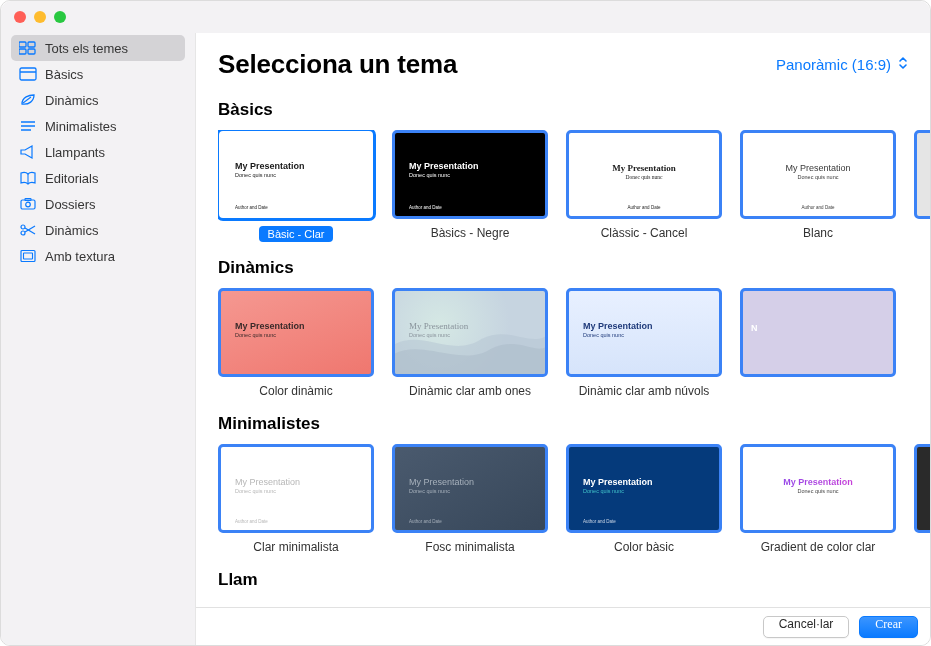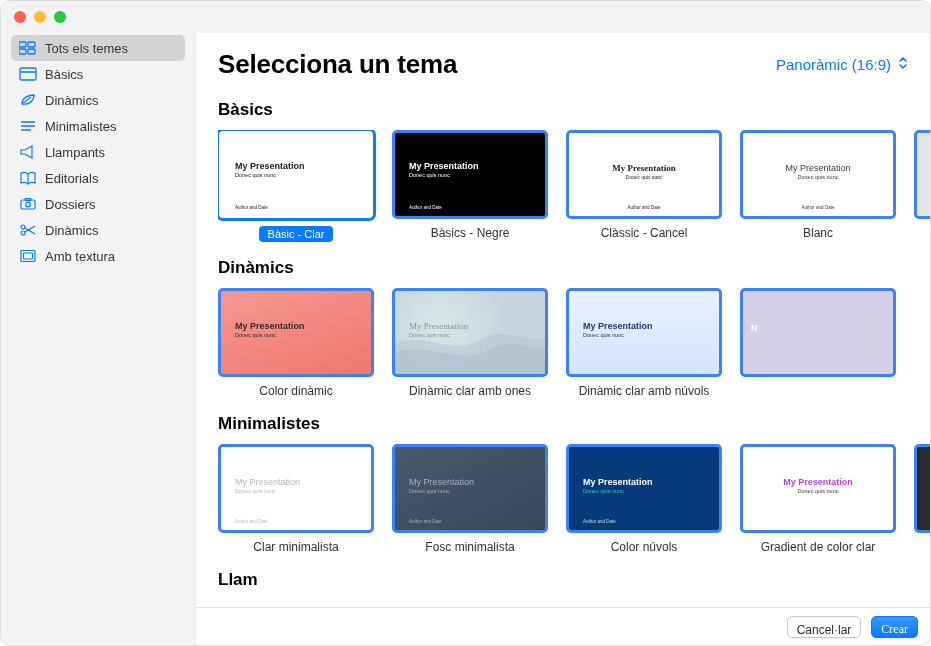--- a/index.html
+++ b/index.html
@@ -59,21 +59,21 @@
     .bg-waves-dark { background:linear-gradient(140deg,#1b2745 0%,#34486d 55%,#1a2540 100%); }
     .bg-clouds { background:linear-gradient(to bottom,#e8f0ff 0%,#d6e4fb 100%); color:#1f3a7a; }
     .bg-min-light { background:#fff; color:#b7b7b7; }
     .bg-min-dark { background:linear-gradient(150deg,#4a5a6e,#37475a); color:#a6b0bb; }
     .bg-basic-blue { background:#053a7b; }
     .bg-gradient-light { background:#fff; }
     .bg-cut { background:#d5cfe8; }
 
     
     .footer { height:38px; border-top:1px solid #e1e1e1; background:#fff; display:flex; align-items:center; justify-content:flex-end; gap:10px; padding:0 12px; }
-    .btn { height:22px; padding:0 9px; font-size:12px; border-radius:5px; border:1px solid #c8c8c8; background:#fff; color:#2a2a2a; cursor:default; display:flex; align-items:flex-end; box-shadow:0 1px 1px rgba(0,0,0,0.04); }
+    .btn { height:22px; padding:0 15px; font-size:12px; border-radius:5px; border:1px solid #c8c8c8; background:#fff; color:#2a2a2a; cursor:default; display:flex; align-items:flex-start; box-shadow:0 1px 1px rgba(0,0,0,0.04); }
     .btn.primary { background:#0a7aff; border-color:#0a7aff; color:#fff; }
     .btn.primary { background:linear-gradient(to bottom,#3b95ff,#0a7aff);font-family:Liberation Serif, serif; }
   </style>
 </head>
 <body>
 
 <div class="window">
 
   <div class="titlebar">
     <div class="traffic">
@@ -324,21 +324,21 @@
           </div>
 
           <div class="theme-card">
             <div class="thumb bg-basic-blue">
               <div class="tb" style="top:30px;">
                   <div class="thumb-h" style="color:#fff;">My Presentation</div>
                   <div class="thumb-s" style="color:#41c2c9;">Donec quis nunc</div>
                 </div>
               <div class="thumb-f" style="color:#cdd7e6;">Author and Date</div>
             </div>
-            <div class="theme-label">Color núvols</div>
+            <div class="theme-label">Color bàsic</div>
           </div>
 
           <div class="theme-card">
             <div class="thumb bg-gradient-light">
               <div class="tb center" style="top:30px;">
                 <div class="thumb-h" style="background:linear-gradient(90deg,#7b4df0,#e23bd0);-webkit-background-clip:text;background-clip:text;color:transparent;">My Presentation</div>
                 <div class="thumb-s" style="color:#444;">Donec quis nunc</div>
               </div>
             </div>
             <div class="theme-label">Gradient de color clar</div>

